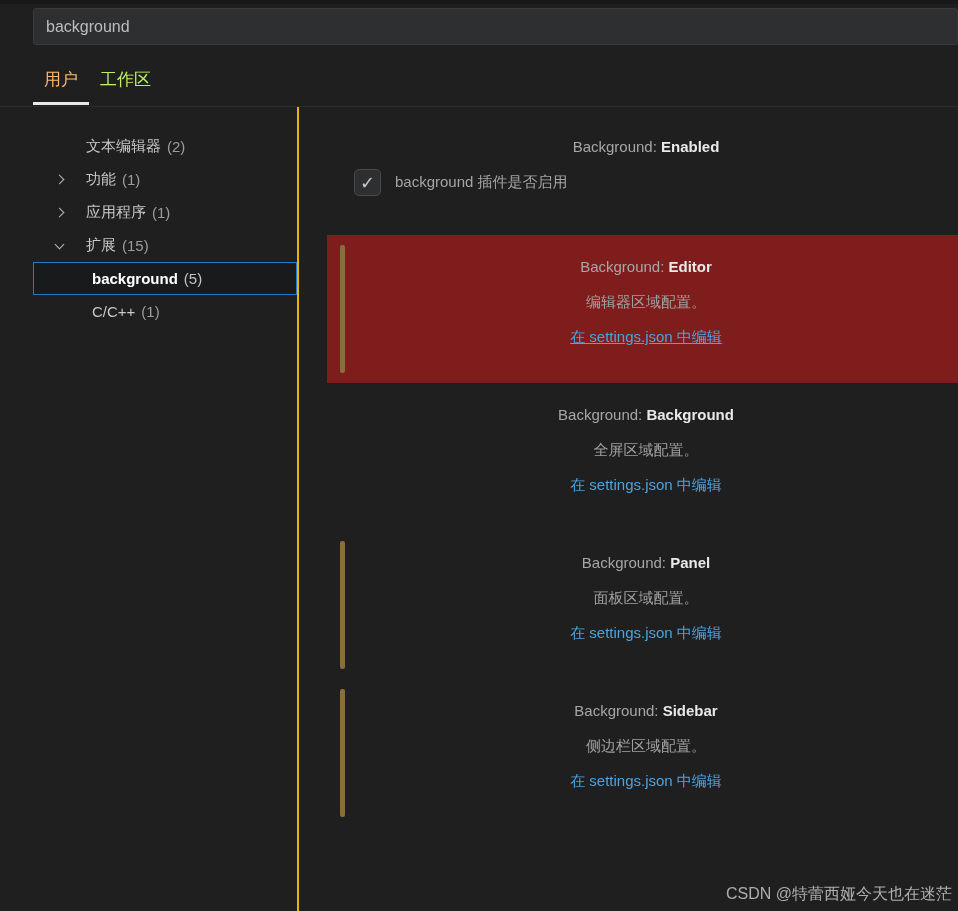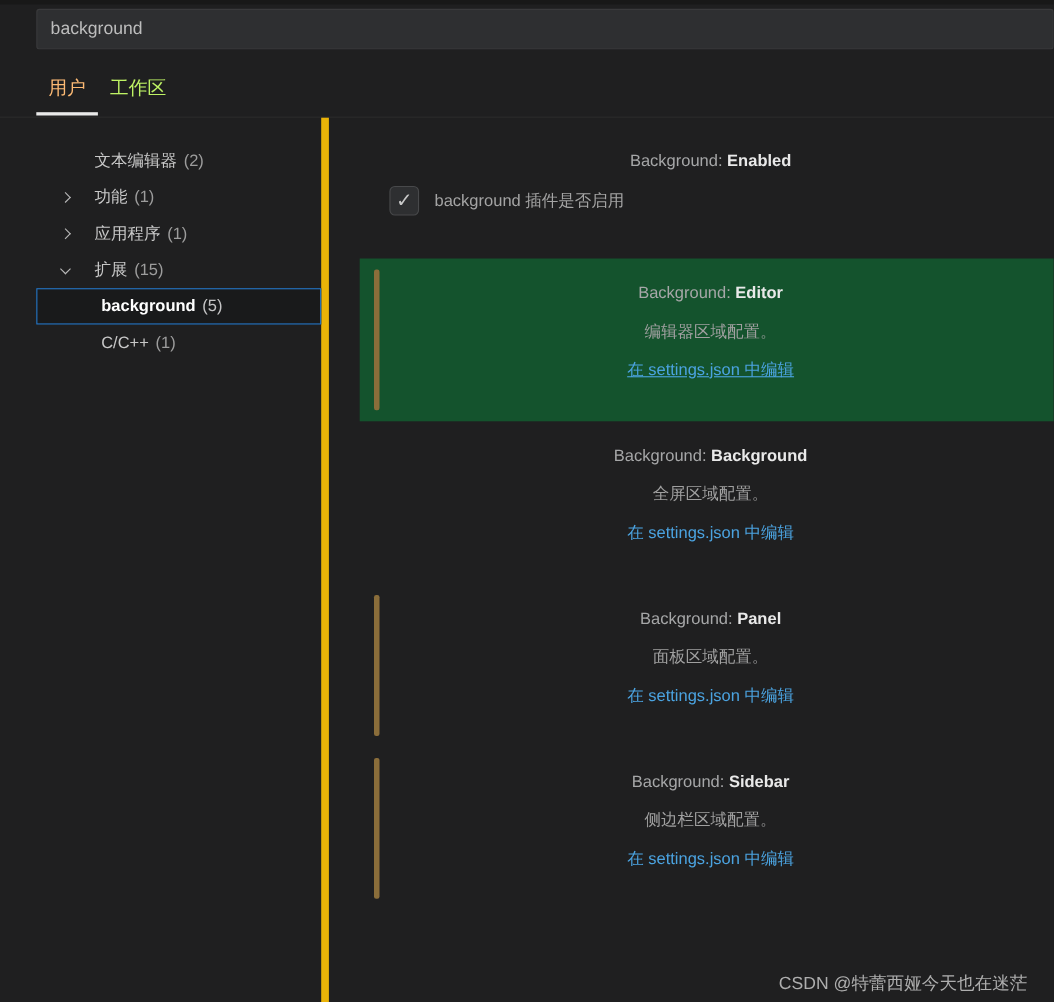--- a/index.html
+++ b/index.html
@@ -26,21 +26,21 @@
   .tab.active { color:#fdba74; }
   .tab.active::after {
     content:""; position:absolute; left:0; right:0; bottom:1px;
     height:3px; background:#e9e9e9;
   }
 
   
   .body { display:flex; height:804px; }
 
   
-  .toc { width:299px; flex:none; border-right:7px solid #eab308; padding-top:23px; }
+  .toc { width:299px; flex:none; border-right:2px solid #eab308; padding-top:23px; }
   .toc-row { display:flex; align-items:center; height:33px; padding-left:56px;
              font-size:15px; color:#c8c8c8; cursor:pointer; }
   .chev-slot { width:30px; flex:none; display:flex; align-items:center; }
   .chev { width:7px; height:7px; border-right:1.6px solid #b9b9b9;
           border-bottom:1.6px solid #b9b9b9; display:inline-block; }
   .chev.right { transform:rotate(-45deg); }
   .chev.down  { transform:rotate(45deg); margin-top:-3px; }
   .toc-row .count { color:#9c9c9c; margin-left:6px; }
   .toc-row.level1 { padding-left:92px; }
   .toc-row.selected {
@@ -48,41 +48,41 @@
     border:1px solid var(--focus-border,#2577c8); background:#191a1b;
   }
   .toc-row.selected .label { color:#ffffff; font-weight:bold; }
   .toc-row.selected .count { color:#c4c4c4; }
 
   
   .settings { flex:1; padding-top:20px; position:relative;text-align:center; }
   .section { position:relative; padding:22px 20px 0 27px;
              margin-left:28px; min-height:148px; }
   .section.first { min-height:108px; padding-top:10px; }
-  .section.focused { background:#14532d; }
+  .section.focused { background:#7f1d1d; }
   .mod-bar { position:absolute; left:13px; top:10px; bottom:10px; width:5px;
              border-radius:2px; background:var(--modified-bar,#8a6d3a); display:none; }
   .section.modified .mod-bar { display:block; }
   .s-title { font-size:15px; color:#a6a7a8; line-height:20px; }
   .s-title .s-name { color:#e9e9e9; font-weight:bold; }
   .s-desc { margin-top:15px; font-size:15px; color:#a0a0a0; line-height:20px; }
   .s-link { margin-top:14px; font-size:15px; line-height:22px; }
   .s-link a { color:var(--accent-link,#4ba3e0); text-decoration:none; cursor:pointer;margin-top:21px; }
   .section.focused .s-link a { text-decoration:underline; }
 
   .check-row { display:flex; align-items:center; margin-top:12px; display:none; }
   .section.type-checkbox .check-row { display:flex; }
   .checkbox { width:27px; height:27px; flex:none; border-radius:5px;
               background:#2e2f31; border:1px solid #48494b; cursor:pointer;
               display:flex; align-items:center; justify-content:center;
               color:#c9c9c9; font-size:18px; }
   .check-label { margin-left:14px; font-size:15px; color:#a4a4a4; }
 
   
-  .watermark { position:absolute; right:24px; bottom:6px;
+  .watermark { position:absolute; right:6px; bottom:6px;
                font-size:16px; color:#aeaeae; }
 </style>
 </head>
 <body>
 
 <div class="top-strip"></div>
 
 <div class="search-row">
   <input class="search-input" type="text" readonly="" value="background" style="">
 </div>

